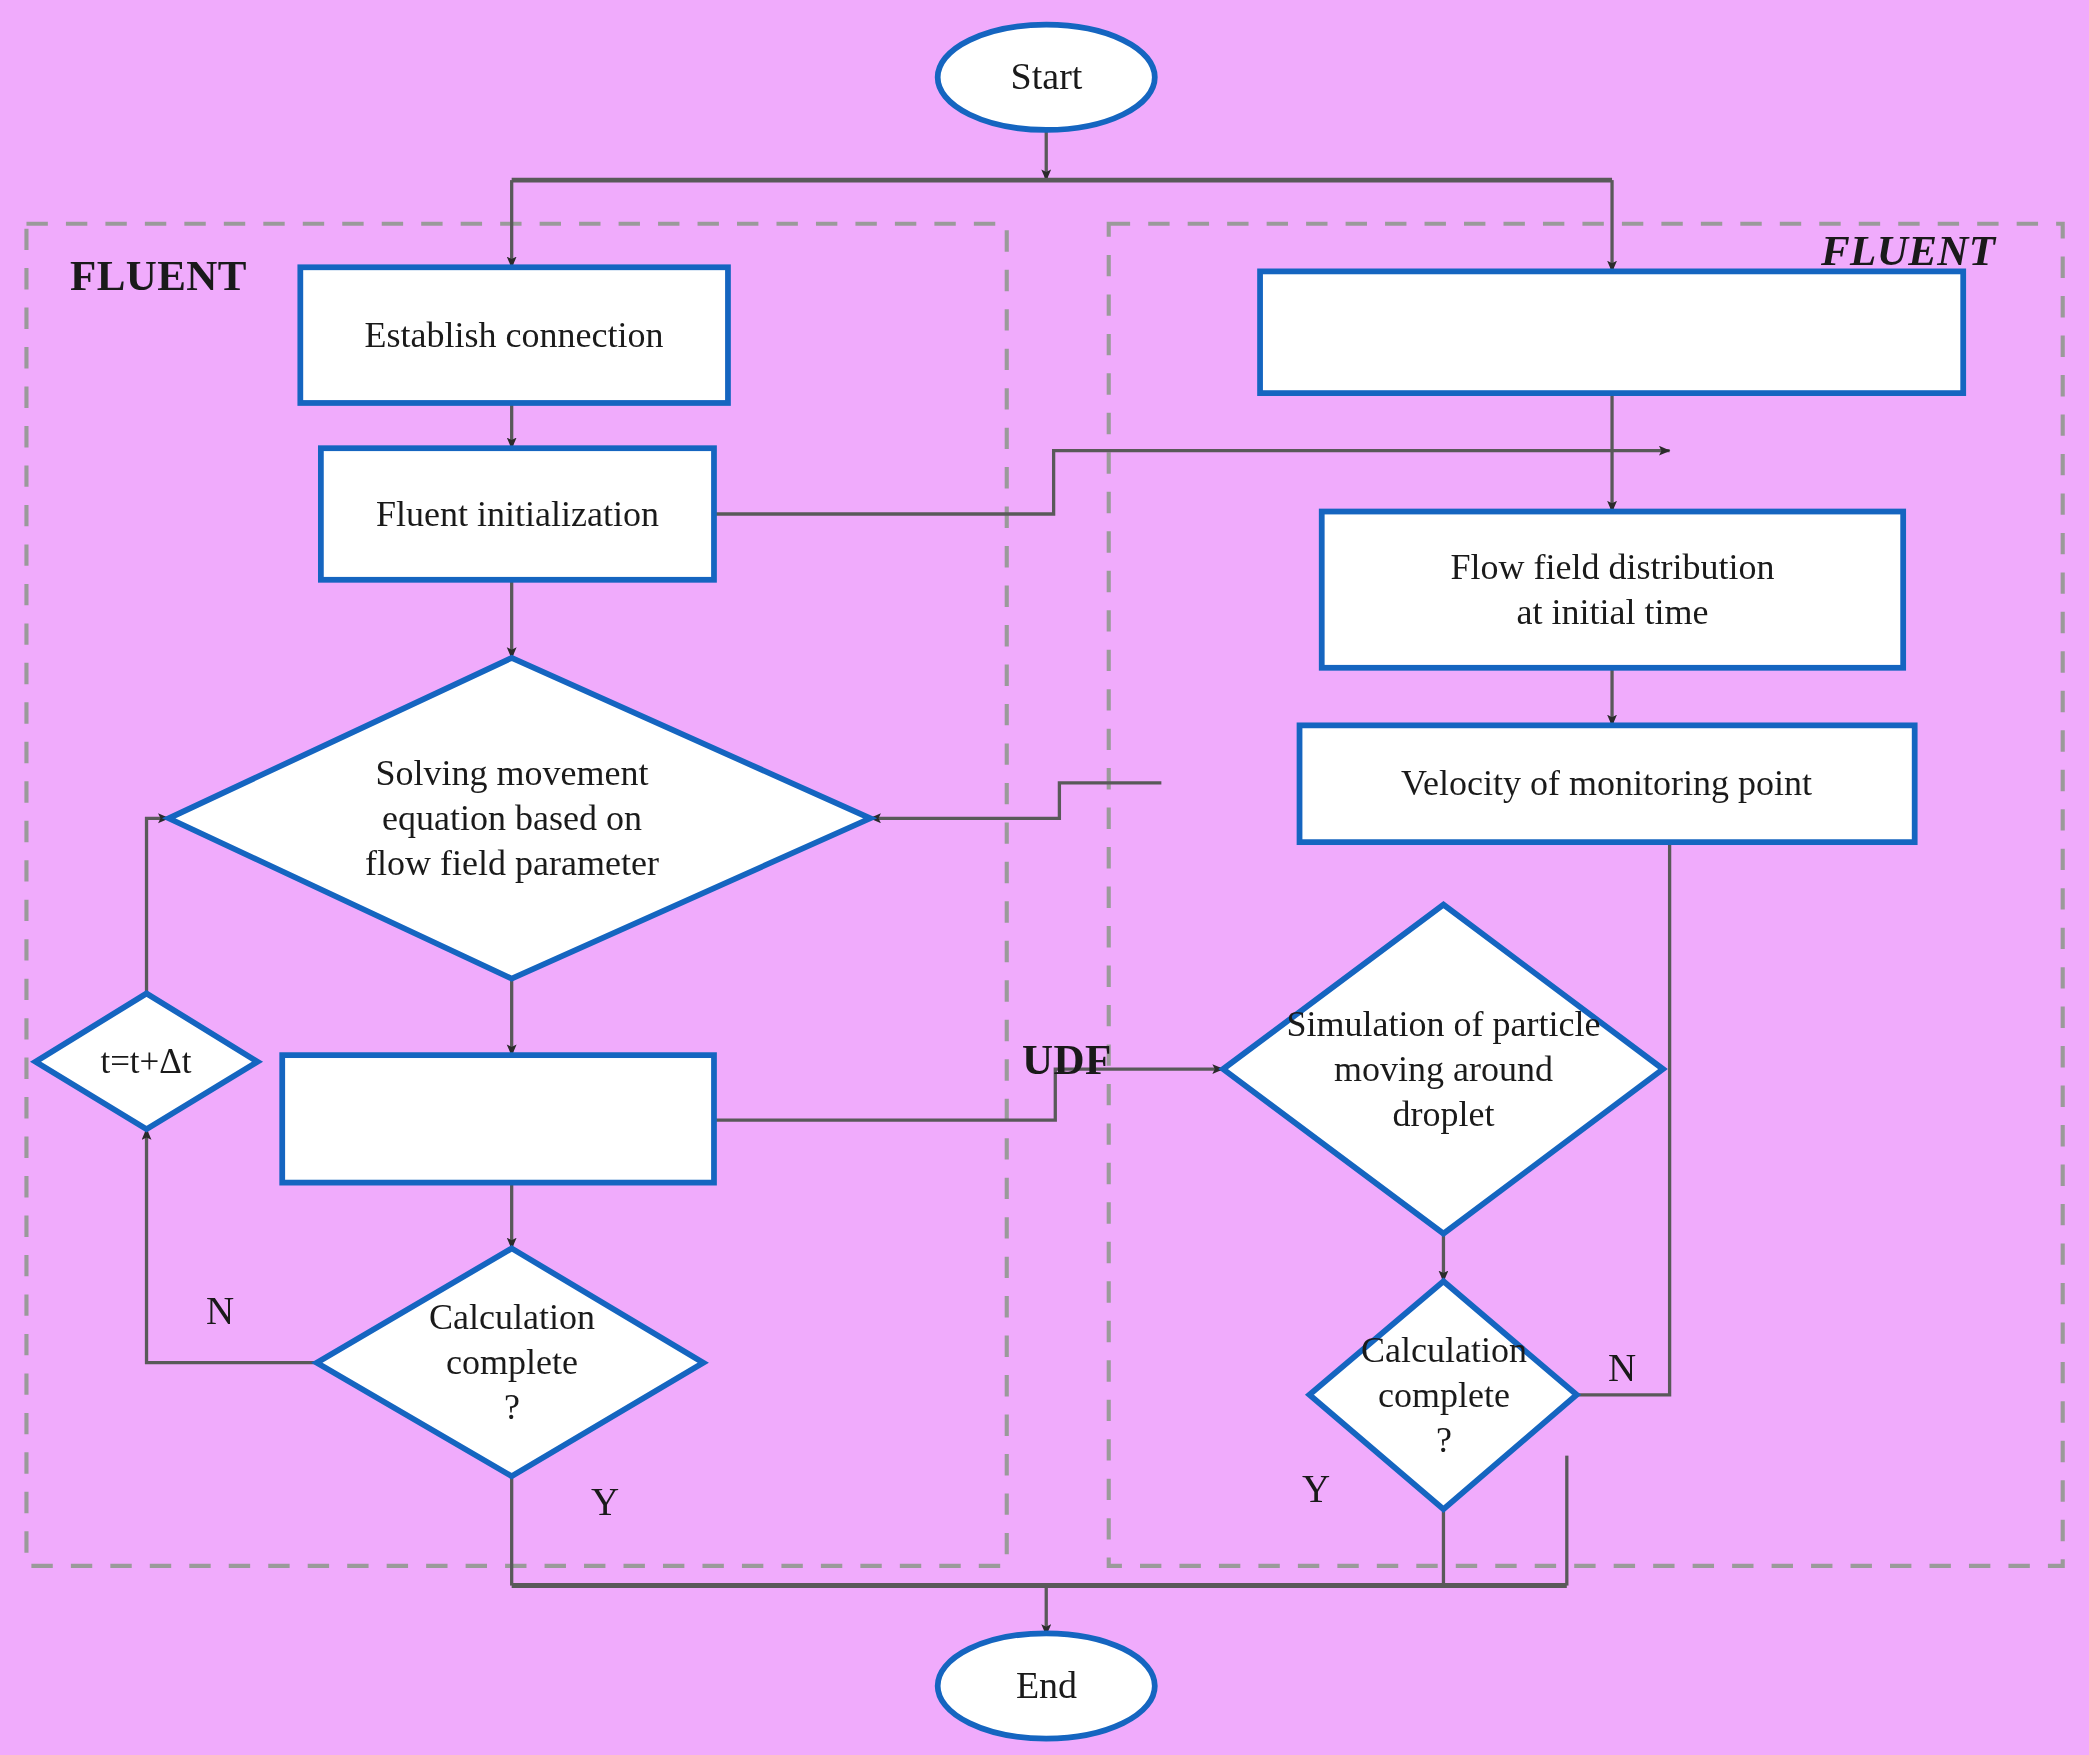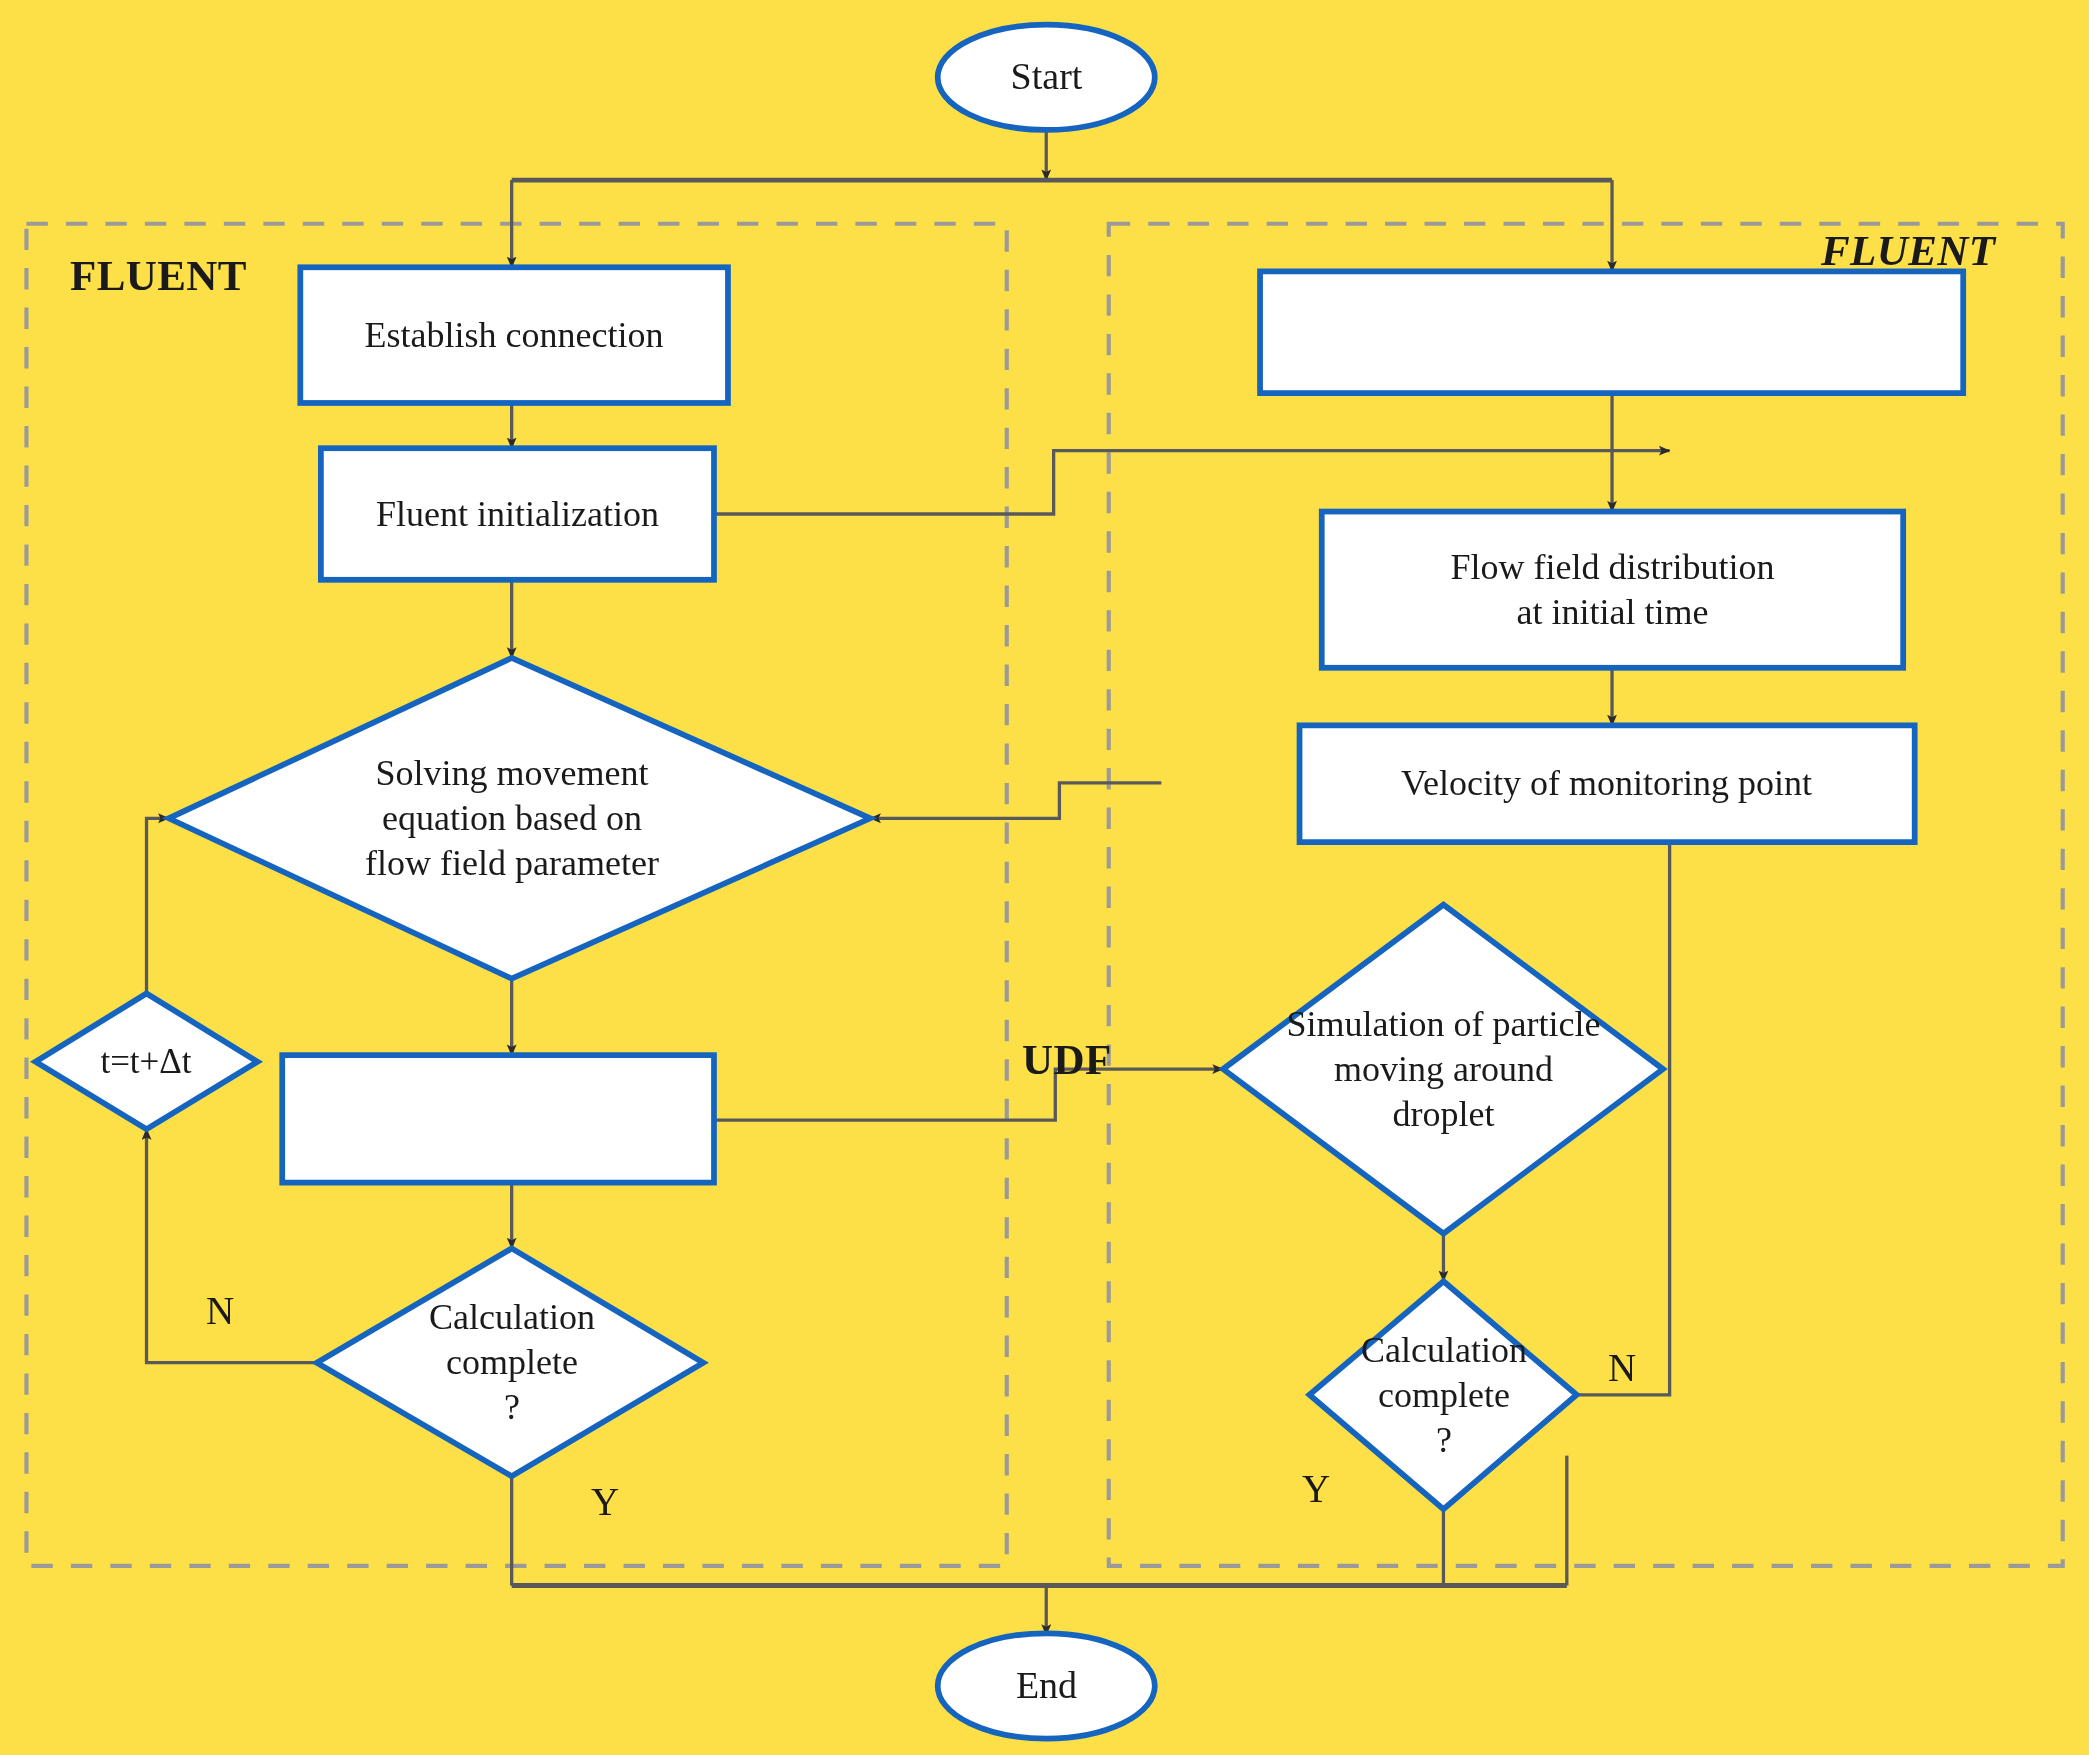--- a/index.html
+++ b/index.html
@@ -1,19 +1,19 @@
 <!DOCTYPE html>
 <html style="font-size:13px"><head>
 <meta charset="utf-8">
 <style>
   html,body{margin:0;padding:0;background:#ffffff;}
   #root{
     position:relative;
     width:2090px;height:1755px;
-    background:#fde047;
+    background:#f0abfc;
     font-family:"Liberation Serif","DejaVu Serif",serif;
     overflow:hidden;
   }
   #svgLayer{position:absolute;left:0;top:0;width:2090px;height:1755px;}
   .nodeText{
     position:absolute;
     display:flex;align-items:center;justify-content:center;
     text-align:center;
     color:#1a1a1a;
     line-height:1.25;

